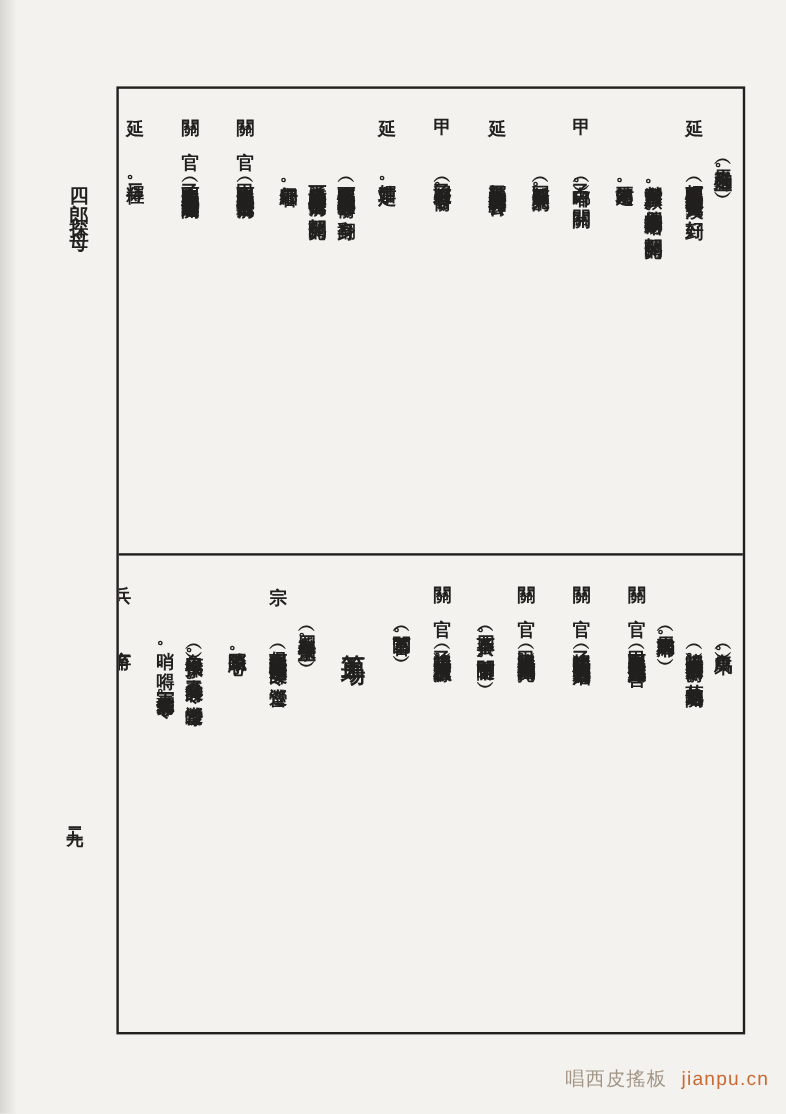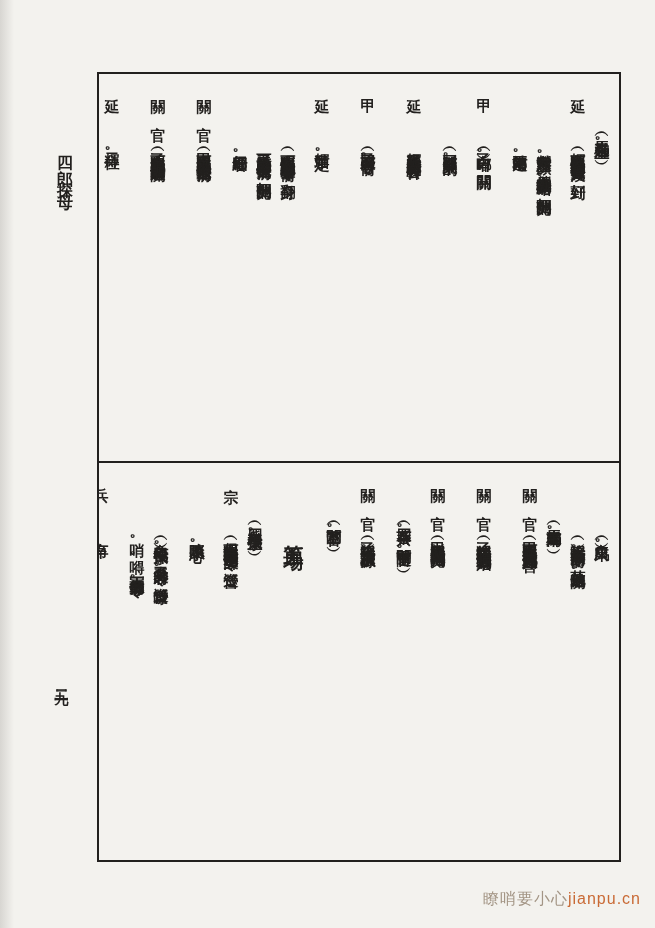--- a/index.html
+++ b/index.html
@@ -52,21 +52,21 @@
   .page-number{
     position:absolute;left:52px;top:679px;
     writing-mode:vertical-rl;text-orientation:upright;
     font-size:14px;letter-spacing:1px;font-weight:600;
   }
   .watermark{
     position:absolute;right:14px;top:889px;
     font-size:16px;letter-spacing:1px;font-weight:400;white-space:nowrap;
   }
   .wm-cn{color:var(--wm1,#a39585);}
-  .wm-url{color:var(--wm2,#c96a35);margin-left:0;font-family:"Liberation Sans","DejaVu Sans",sans-serif;}
+  .wm-url{color:var(--wm2,#c96a35);margin-left:12px;font-family:"Liberation Sans","DejaVu Sans",sans-serif;}
 </style>
 </head>
 <body style="--ink: #22201e; --paper: #f3f2ee; --wm1: #a39585; --wm2: #c96a35;">
 
 <div class="page">
 
   <div class="margin-title">四郎探母</div>
 
   <div class="page-number">二二九</div>
 
@@ -103,16 +103,16 @@
         <div class="col stage gap"><span class="hdr"></span><span class="txt">（四兵卒引楊宗保上。）</span></div>
         <div class="col"><span class="hdr">宗保</span><span class="txt">（唱西皮搖板）帳中領了父帥令。巡營</span></div>
         <div class="col"><span class="hdr"></span><span class="txt">瞭哨要小心。</span></div>
         <div class="col gap"><span class="hdr"></span><span class="txt">（白）俺楊宗保。奉了父帥將令。巡營瞭</span></div>
         <div class="col"><span class="hdr"></span><span class="txt">哨。嘚。軍士們聽爺一令。</span></div>
         <div class="col gap"><span class="hdr">兵卒</span><span class="txt">有</span></div>
       </div>
   </div>
 
   <div class="watermark">
-    <span class="wm-cn">瞭哨要小心</span><span class="wm-url">jianpu.cn</span>
+    <span class="wm-cn">唱西皮搖板</span><span class="wm-url">jianpu.cn</span>
   </div>
 
 </div>
 
 </body></html>

